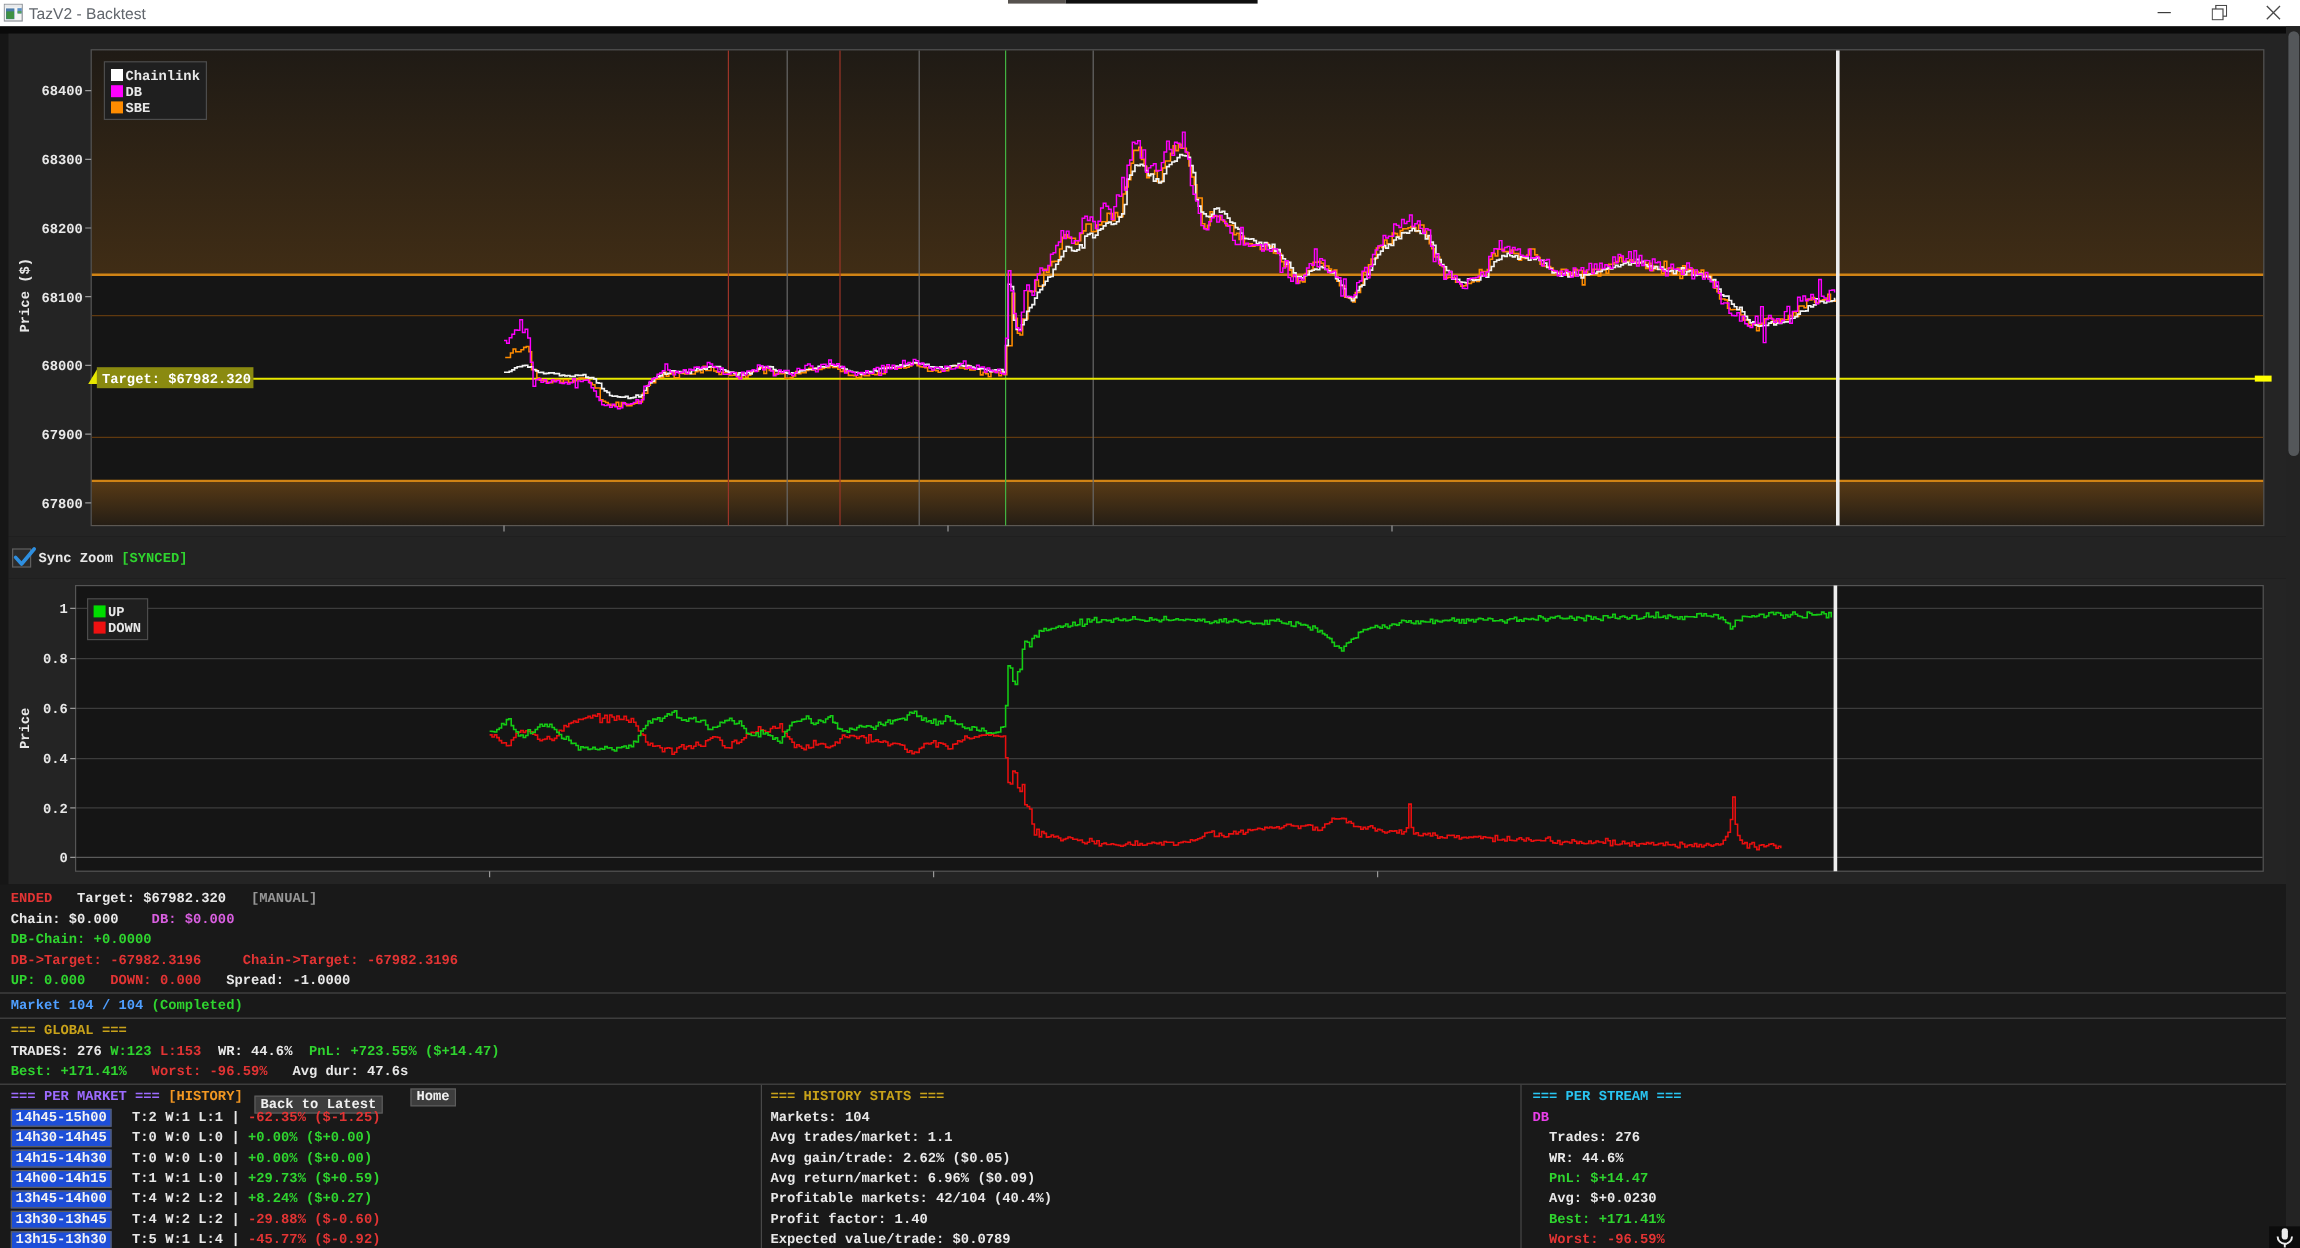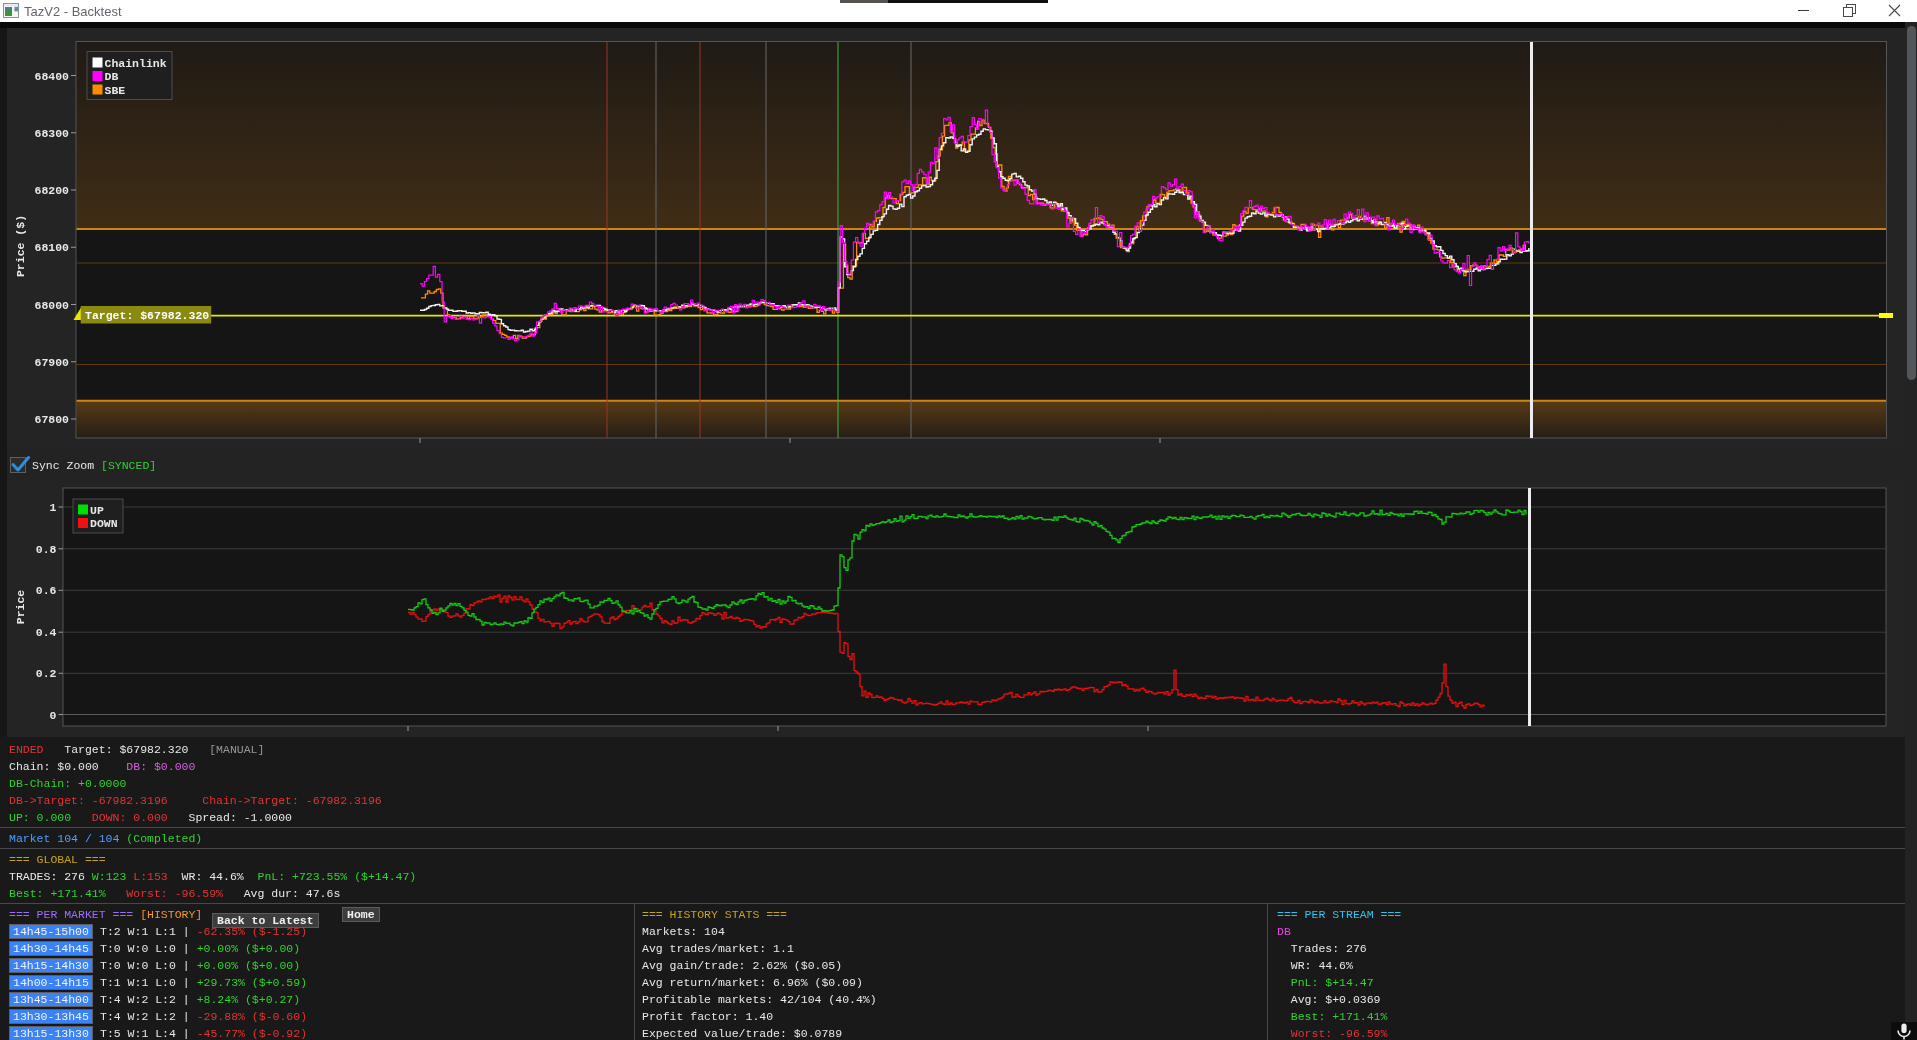--- a/index.html
+++ b/index.html
@@ -1,23 +1,23 @@
 <!DOCTYPE html>
 <html><head><meta charset="utf-8">
 <style>
 html,body{margin:0;padding:0;width:1917px;height:1040px;background:#161616;overflow:hidden}
 *{box-sizing:border-box}
 .abs{position:absolute}
-.mono{font-family:"Liberation Mono",monospace;font-size:11.5px;line-height:17px;white-space:pre;color:#e8e8e8;font-weight:normal}
+.mono{font-family:"Liberation Mono",monospace;font-size:11.5px;line-height:17px;white-space:pre;color:#e8e8e8;font-weight:bold}
 .wh{color:#e8e8e8}.rd{color:#e23434}.gn{color:#2fd42f}.mg{color:#d95fe0}.bl{color:#4f9fff}
 .gd{color:#c8a21a}.pp{color:#9d6bff}.or{color:#f29722}.cy{color:#29c5f2}.gy{color:#969696}
 .dbm{color:#e93fe9}
 .sep{position:absolute;left:0;width:1917px;height:1px;background:#484848}
 .vsep{position:absolute;top:904px;height:136px;width:1px;background:#484848}
-.tb{display:inline-block;width:84px;background:#3b82f6;border:1px solid #5e5e5e;color:#f2f2f2;padding:0 3px;margin-right:7px;height:15px;line-height:14px}
+.tb{display:inline-block;width:84px;background:#1d4ed8;border:1px solid #5e5e5e;color:#f2f2f2;padding:0 3px;margin-right:17px;height:15px;line-height:14px}
 .pbtn{position:absolute;background:#3d3d3d;border:1px solid #5c5c5c;color:#f0f0f0;font-family:"Liberation Mono",monospace;font-size:11.5px;line-height:13px;padding:0 4px;height:15px;font-weight:bold}
 </style></head>
 <body>
 <div class="abs" style="left:0;top:0;width:1917px;height:22px;background:#ffffff"></div>
 <svg class="abs" style="left:3px;top:3px" width="17" height="17" viewBox="0 0 17 17">
 <rect x="0.5" y="0.5" width="15" height="14" fill="#f5f5f5" stroke="#8d9298"></rect>
 <rect x="1" y="1" width="14" height="2.2" fill="#e8eaec"></rect>
 <rect x="2" y="4" width="7" height="9" fill="#4a7aa8"></rect>
 <rect x="2.3" y="6.5" width="6.4" height="6.2" fill="#3f9142"></rect>
 <rect x="11.5" y="3.8" width="3.6" height="4.4" fill="#5b8fc3"></rect>
@@ -166,21 +166,21 @@
 <div class="abs mono" style="left:642px;top:956.5px"><span class="wh">Avg gain/trade: 2.62% ($0.05)</span></div>
 <div class="abs mono" style="left:642px;top:973.5px"><span class="wh">Avg return/market: 6.96% ($0.09)</span></div>
 <div class="abs mono" style="left:642px;top:990.5px"><span class="wh">Profitable markets: 42/104 (40.4%)</span></div>
 <div class="abs mono" style="left:642px;top:1007.5px"><span class="wh">Profit factor: 1.40</span></div>
 <div class="abs mono" style="left:642px;top:1024.5px"><span class="wh">Expected value/trade: $0.0789</span></div>
 <div class="abs mono" style="left:1277px;top:905.5px"><span class="cy">=== PER STREAM ===</span></div>
 <div class="abs mono" style="left:1277px;top:922.5px"><span class="dbm">DB</span></div>
 <div class="abs mono" style="left:1277px;top:939.5px"><span class="wh">  Trades: 276</span></div>
 <div class="abs mono" style="left:1277px;top:956.5px"><span class="wh">  WR: 44.6%</span></div>
 <div class="abs mono" style="left:1277px;top:973.5px"><span class="gn">  PnL: $+14.47</span></div>
-<div class="abs mono" style="left:1277px;top:990.5px"><span class="wh">  Avg: $+0.0369</span></div>
+<div class="abs mono" style="left:1277px;top:990.5px"><span class="wh">  Avg: $+0.0230</span></div>
 <div class="abs mono" style="left:1277px;top:1007.5px"><span class="gn">  Best: +171.41%</span></div>
 <div class="abs mono" style="left:1277px;top:1024.5px"><span class="rd">  Worst: -96.59%</span></div>
 <div class="abs" style="left:1905px;top:22px;width:12px;height:1018px;background:#232323"></div>
 <div class="abs" style="left:1906.5px;top:26px;width:9px;height:354px;background:#54575a;border-radius:4.5px"></div>
 <div class="abs" style="left:1891px;top:1022px;width:26px;height:18px;background:#0c0c0c"></div>
 <svg class="abs" style="left:1895px;top:1023px" width="18" height="17" viewBox="0 0 18 17">
 <rect x="6.4" y="0.5" width="5.2" height="9.5" rx="2.6" fill="#ececec"></rect>
 <path d="M3 7.5 a6 6 0 0 0 12 0" fill="none" stroke="#ececec" stroke-width="1.6"></path>
 <line x1="9" y1="13.5" x2="9" y2="16.5" stroke="#ececec" stroke-width="1.6"></line>
 </svg>

